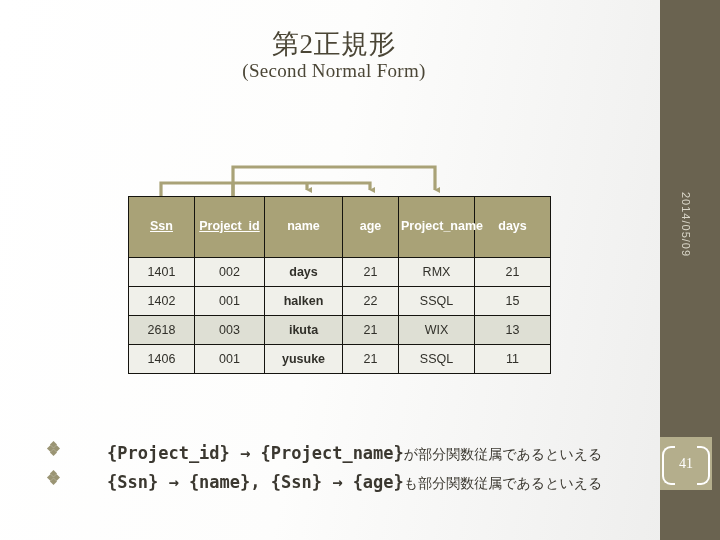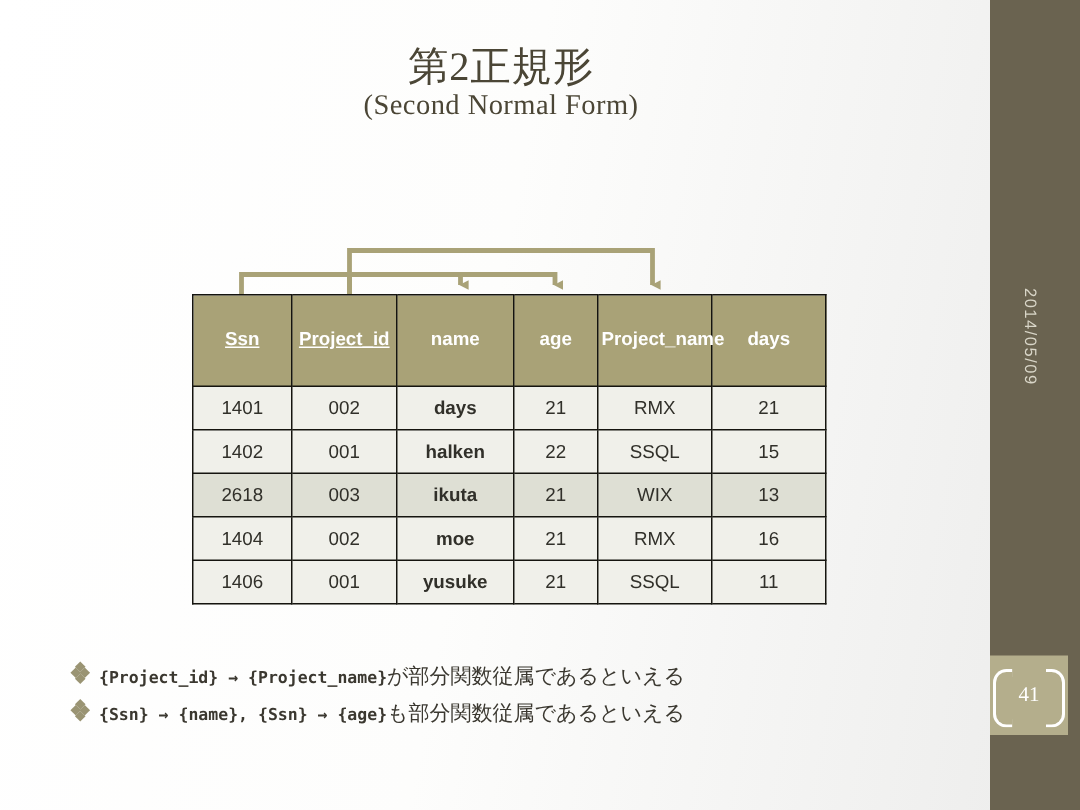--- a/index.html
+++ b/index.html
@@ -163,22 +163,23 @@
     margin-bottom: 5px;
   }
   .fn-text {
     font-family: "Liberation Serif", serif;
     font-size: 14px;
     color: #3b3830;
     line-height: 1.4;
   }
   .fn-text .mono {
     font-family: "DejaVu Sans Mono", monospace;
-    font-size: 11px;
+    font-size: 17px;
     font-weight: bold;
+    margin-left: 41px;
   }
 
   
   #sidebar {
     position: absolute;
     right: 0;
     top: 0;
     width: 60px;
     height: 540px;
     background: #6a6350;
@@ -296,28 +297,20 @@
         </tr>
         <tr class="row-dark">
           <td>2618</td>
           <td>003</td>
           <td class="bold-cell">ikuta</td>
           <td>21</td>
           <td>WIX</td>
           <td>13</td>
         </tr>
         <tr class="row-light">
-          <td>1404</td>
-          <td>002</td>
-          <td class="bold-cell">moe</td>
-          <td>21</td>
-          <td>RMX</td>
-          <td>16</td>
-        </tr>
-        <tr class="row-light">
           <td>1406</td>
           <td>001</td>
           <td class="bold-cell">yusuke</td>
           <td>21</td>
           <td>SSQL</td>
           <td>11</td>
         </tr>
       </tbody>
     </table>
   </div>

